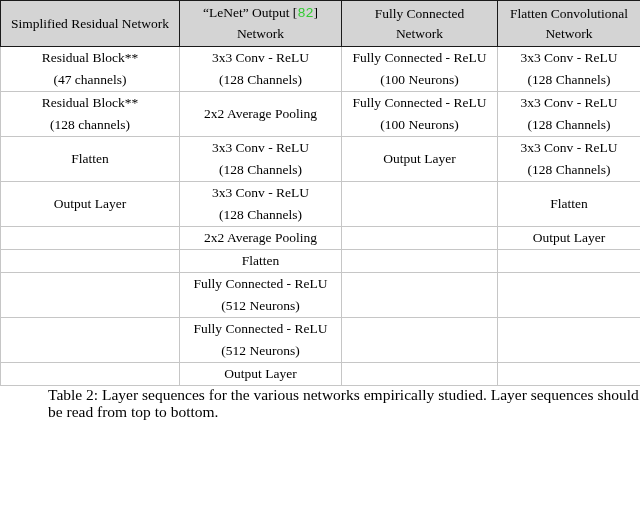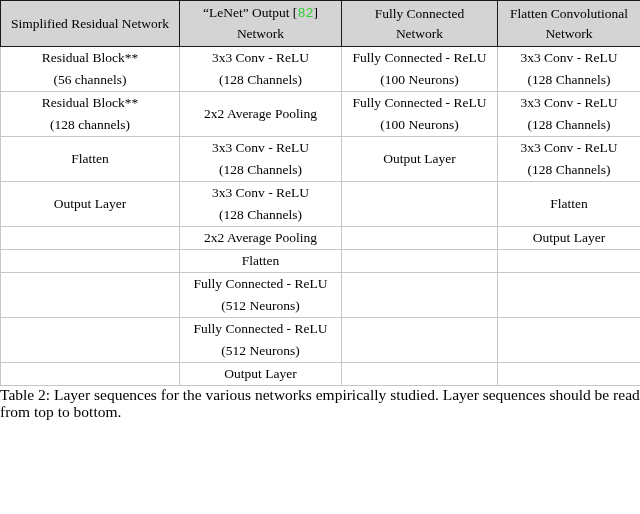--- a/index.html
+++ b/index.html
@@ -43,20 +43,21 @@
   }
   .footnotes {
     padding: 6px 0 0 9px;
     font-size: 13.5px;
   }
   .footnote { line-height: 19px; margin-bottom: 4px; white-space: nowrap; }
   .caption {
     font-size: 15.5px;
     line-height: 16.5px;
     margin-top: 1px;
+    padding-left: 48px;
   }
 </style>
 </head>
 <body>
 
 <div class="page">
 
   <table class="net-table">
     <colgroup>
       <col style="width:179px">
@@ -80,21 +81,21 @@
         <th>
           <div class="hline">Flatten Convolutional</div>
           <div class="hline">Network</div>
         </th>
       </tr>
     </thead>
     <tbody>
         <tr>
           <td>
             <div class="cell-line">Residual Block**</div>
-            <div class="cell-line">(56 channels)</div>
+            <div class="cell-line">(47 channels)</div>
           </td>
           <td>
             <div class="cell-line">3x3 Conv - ReLU</div>
             <div class="cell-line">(128 Channels)</div>
           </td>
           <td>
             <div class="cell-line">Fully Connected - ReLU</div>
             <div class="cell-line">(100 Neurons)</div>
           </td>
           <td>

